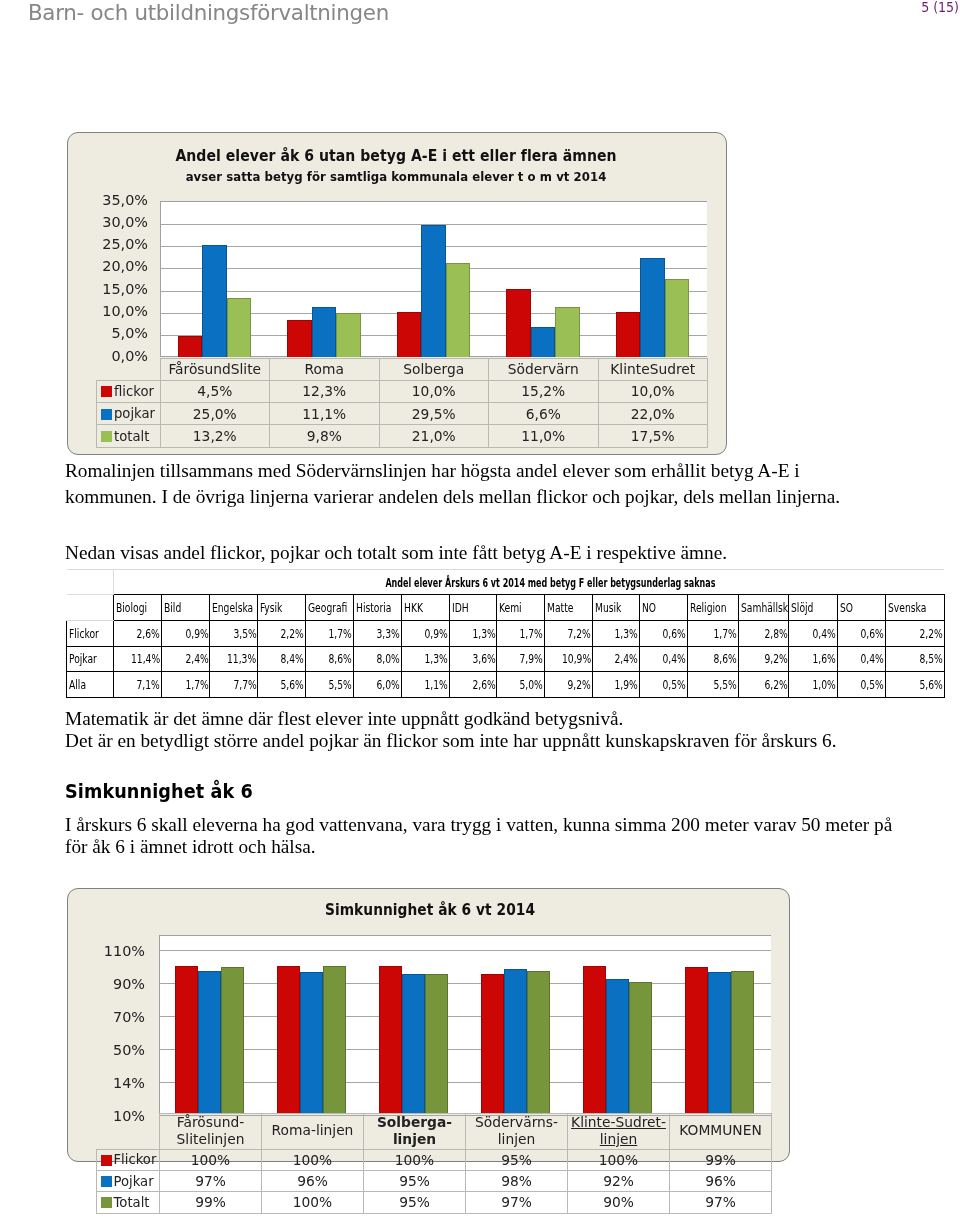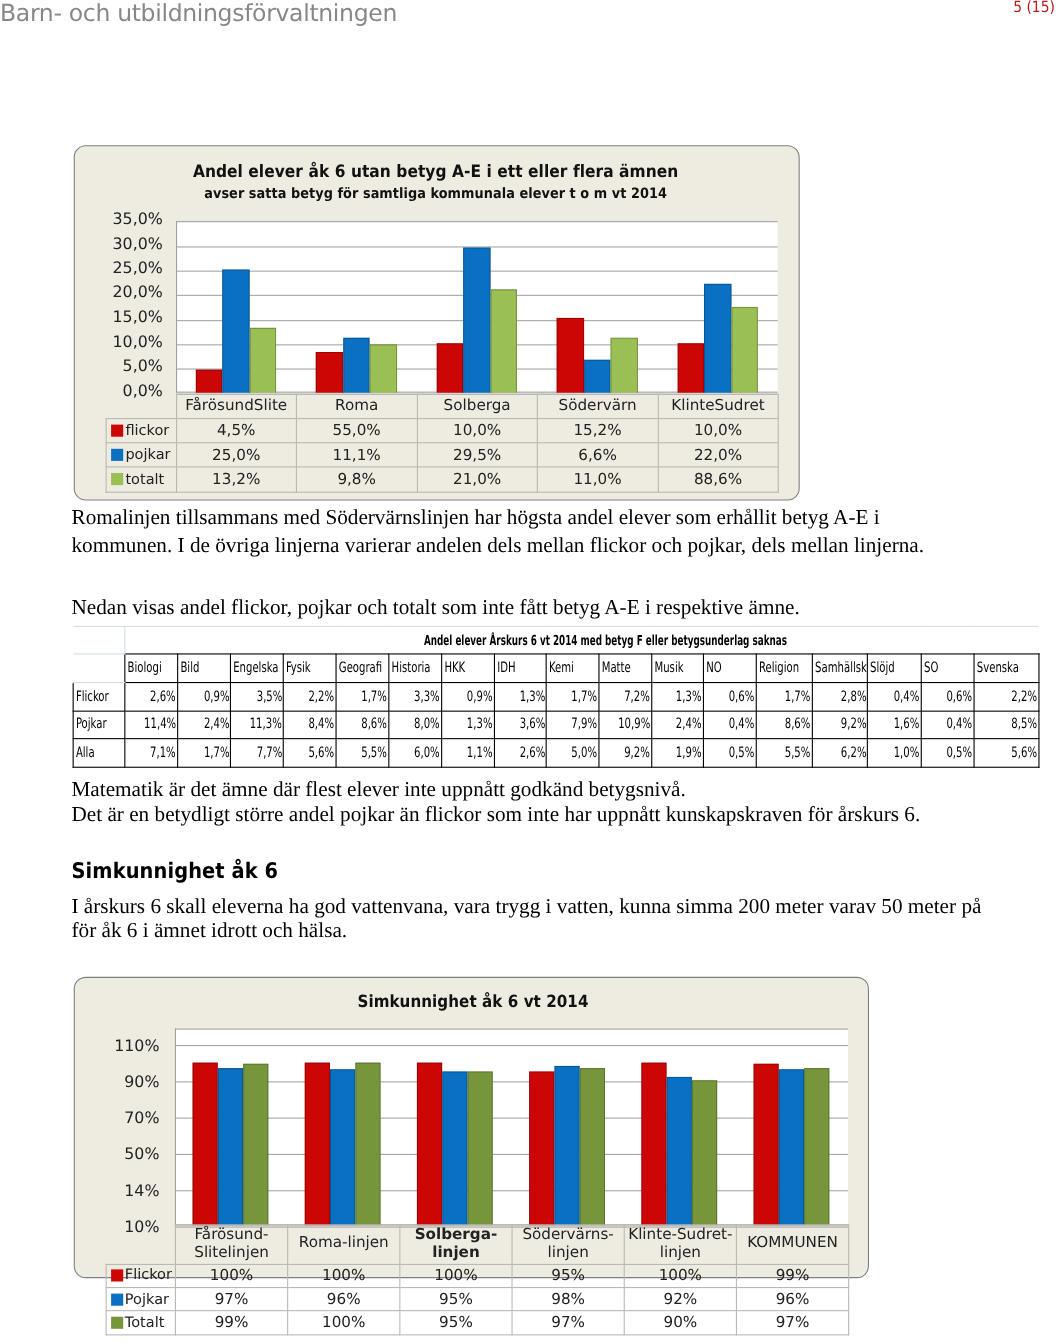--- a/index.html
+++ b/index.html
@@ -1,21 +1,21 @@
 <!DOCTYPE html>
 <html><head>
 <meta charset="utf-8">
 <style>
   html,body{margin:0;padding:0;}
   body{width:960px;height:1222px;background:#ffffff;font-family:"Liberation Serif",serif;position:relative;overflow:hidden;}
   .page{position:absolute;left:0;top:0;width:960px;height:1222px;}
 
   
-  #hdr-dept{position:absolute;left:0px;top:0px;font-family:"DejaVu Sans",sans-serif;font-size:21.4px;color:#878787;white-space:nowrap;letter-spacing:-0.3px;}
-  #hdr-page{position:absolute;right:1px;top:-1px;font-family:"DejaVu Sans Condensed","DejaVu Sans",sans-serif;font-size:14px;color:#b91c1c;white-space:nowrap;}
+  #hdr-dept{position:absolute;left:0px;top:0px;font-family:"DejaVu Sans",sans-serif;font-size:21.4px;color:#878787;white-space:nowrap;letter-spacing:-0.3px;padding-left:28px;}
+  #hdr-page{position:absolute;right:1px;top:-1px;font-family:"DejaVu Sans Condensed","DejaVu Sans",sans-serif;font-size:14px;color:#701a75;white-space:nowrap;}
 
   
   .chartcard{position:absolute;background:#eeebe0;border:1px solid #808080;border-radius:11px;box-sizing:border-box;}
   .ctitle{position:absolute;text-align:center;font-family:"DejaVu Sans Condensed","DejaVu Sans",sans-serif;font-weight:bold;color:#111;white-space:nowrap;}
 
   
   .plot{position:absolute;background:#ffffff;border:1px solid #a0a0a0;border-right:none;box-sizing:border-box;}
   .gl{position:absolute;left:0;right:0;height:1px;background:#a6a6a6;}
   .ylab{position:absolute;text-align:right;font-family:"DejaVu Sans",sans-serif;color:#222;white-space:nowrap;}
   .bar{position:absolute;bottom:0;box-sizing:border-box;border:0.6px solid rgba(0,0,0,0.22);border-bottom:none;}
@@ -132,40 +132,40 @@
             <td class="legend corner" style="border: none;"></td>
             <td style="width: 109.5px;">FårösundSlite</td>
             <td style="width: 109.5px;">Roma</td>
             <td style="width: 109.5px;">Solberga</td>
             <td style="width: 109.5px;">Södervärn</td>
             <td style="width: 109.5px;">KlinteSudret</td>
           </tr>
           <tr>
             <td class="legend"><span class="swatch" style="background: rgb(204, 5, 5);"></span>flickor</td>
             <td>4,5%</td>
-            <td>55,0%</td>
+            <td>12,3%</td>
             <td>10,0%</td>
             <td>15,2%</td>
             <td>10,0%</td>
           </tr>
           <tr>
             <td class="legend"><span class="swatch" style="background: rgb(10, 112, 194);"></span>pojkar</td>
             <td>25,0%</td>
             <td>11,1%</td>
             <td>29,5%</td>
             <td>6,6%</td>
             <td>22,0%</td>
           </tr>
           <tr>
             <td class="legend"><span class="swatch" style="background: rgb(154, 191, 85);"></span>totalt</td>
             <td>13,2%</td>
             <td>9,8%</td>
             <td>21,0%</td>
             <td>11,0%</td>
-            <td>88,6%</td>
+            <td>17,5%</td>
           </tr>
         </tbody>
       </table>
   </div>
 
   <div class="p" id="para1">
     <span class="ln j">Romalinjen tillsammans med Södervärnslinjen har högsta andel elever som erhållit betyg A-E i</span>
     <span class="ln">kommunen. I de övriga linjerna varierar andelen dels mellan flickor och pojkar, dels mellan linjerna.</span>
   </div>
   <div class="p" id="para2">
@@ -330,21 +330,21 @@
         <div class="bar" style="left: 572.6px; width: 23.2px; height: 143.275px; background: rgb(119, 150, 60);"></div>
       </div>
     <table class="dt" id="c2table">
         <tbody>
           <tr class="hdr">
             <td class="legend corner" style="border: none;"></td>
             <td style="width: 102px;">Fårösund-<br>Slitelinjen</td>
             <td style="width: 102px;">Roma-linjen</td>
             <td style="width: 102px; font-weight: bold;">Solberga-<br>linjen</td>
             <td style="width: 102px;">Södervärns-<br>linjen</td>
-            <td style="width: 102px;">Klinte-Sudret-<br>linjen</td>
+            <td style="width: 102px; text-decoration: underline;">Klinte-Sudret-<br>linjen</td>
             <td style="width: 102px;">KOMMUNEN</td>
           </tr>
           <tr>
             <td class="legend"><span class="swatch" style="background: rgb(204, 5, 5);"></span>Flickor</td>
             <td>100%</td>
             <td>100%</td>
             <td>100%</td>
             <td>95%</td>
             <td>100%</td>
             <td>99%</td>

